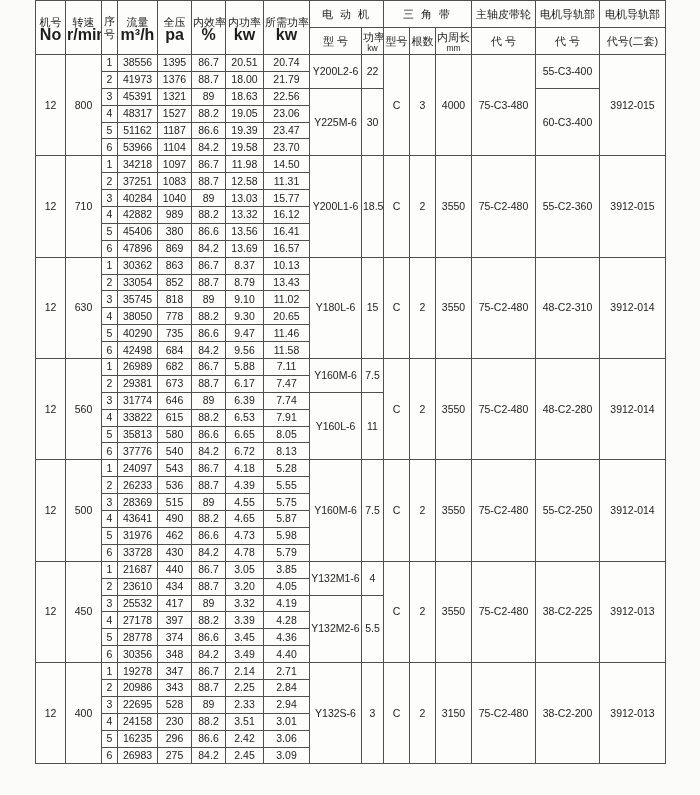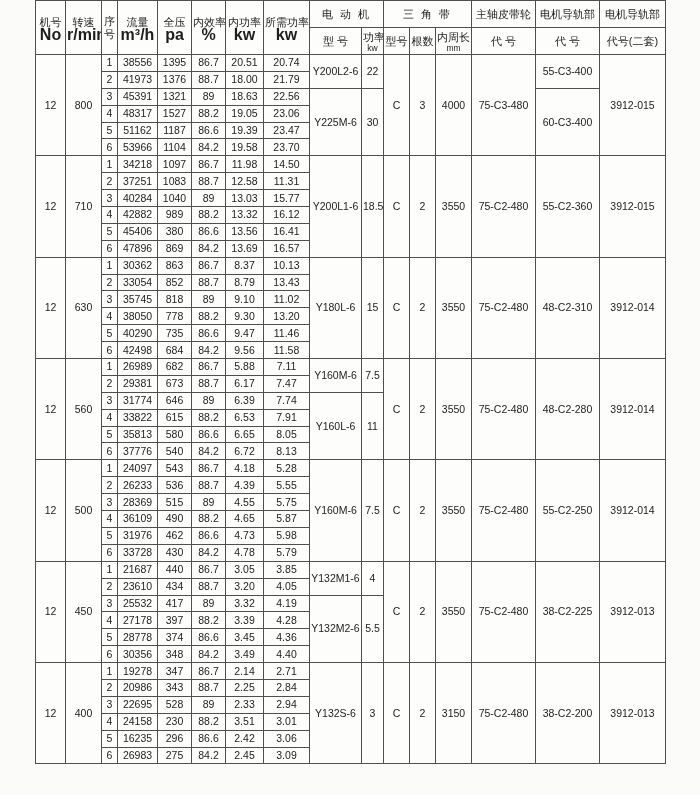--- a/index.html
+++ b/index.html
@@ -285,21 +285,21 @@
           <td>89</td>
           <td>9.10</td>
           <td>11.02</td>
         </tr>
         <tr>
           <td>4</td>
           <td>38050</td>
           <td>778</td>
           <td>88.2</td>
           <td>9.30</td>
-          <td>13.20</td>
+          <td>20.65</td>
         </tr>
         <tr>
           <td>5</td>
           <td>40290</td>
           <td>735</td>
           <td>86.6</td>
           <td>9.47</td>
           <td>11.46</td>
         </tr>
         <tr>
@@ -399,21 +399,21 @@
         <tr>
           <td>3</td>
           <td>28369</td>
           <td>515</td>
           <td>89</td>
           <td>4.55</td>
           <td>5.75</td>
         </tr>
         <tr>
           <td>4</td>
-          <td>36109</td>
+          <td>43641</td>
           <td>490</td>
           <td>88.2</td>
           <td>4.65</td>
           <td>5.87</td>
         </tr>
         <tr>
           <td>5</td>
           <td>31976</td>
           <td>462</td>
           <td>86.6</td>

